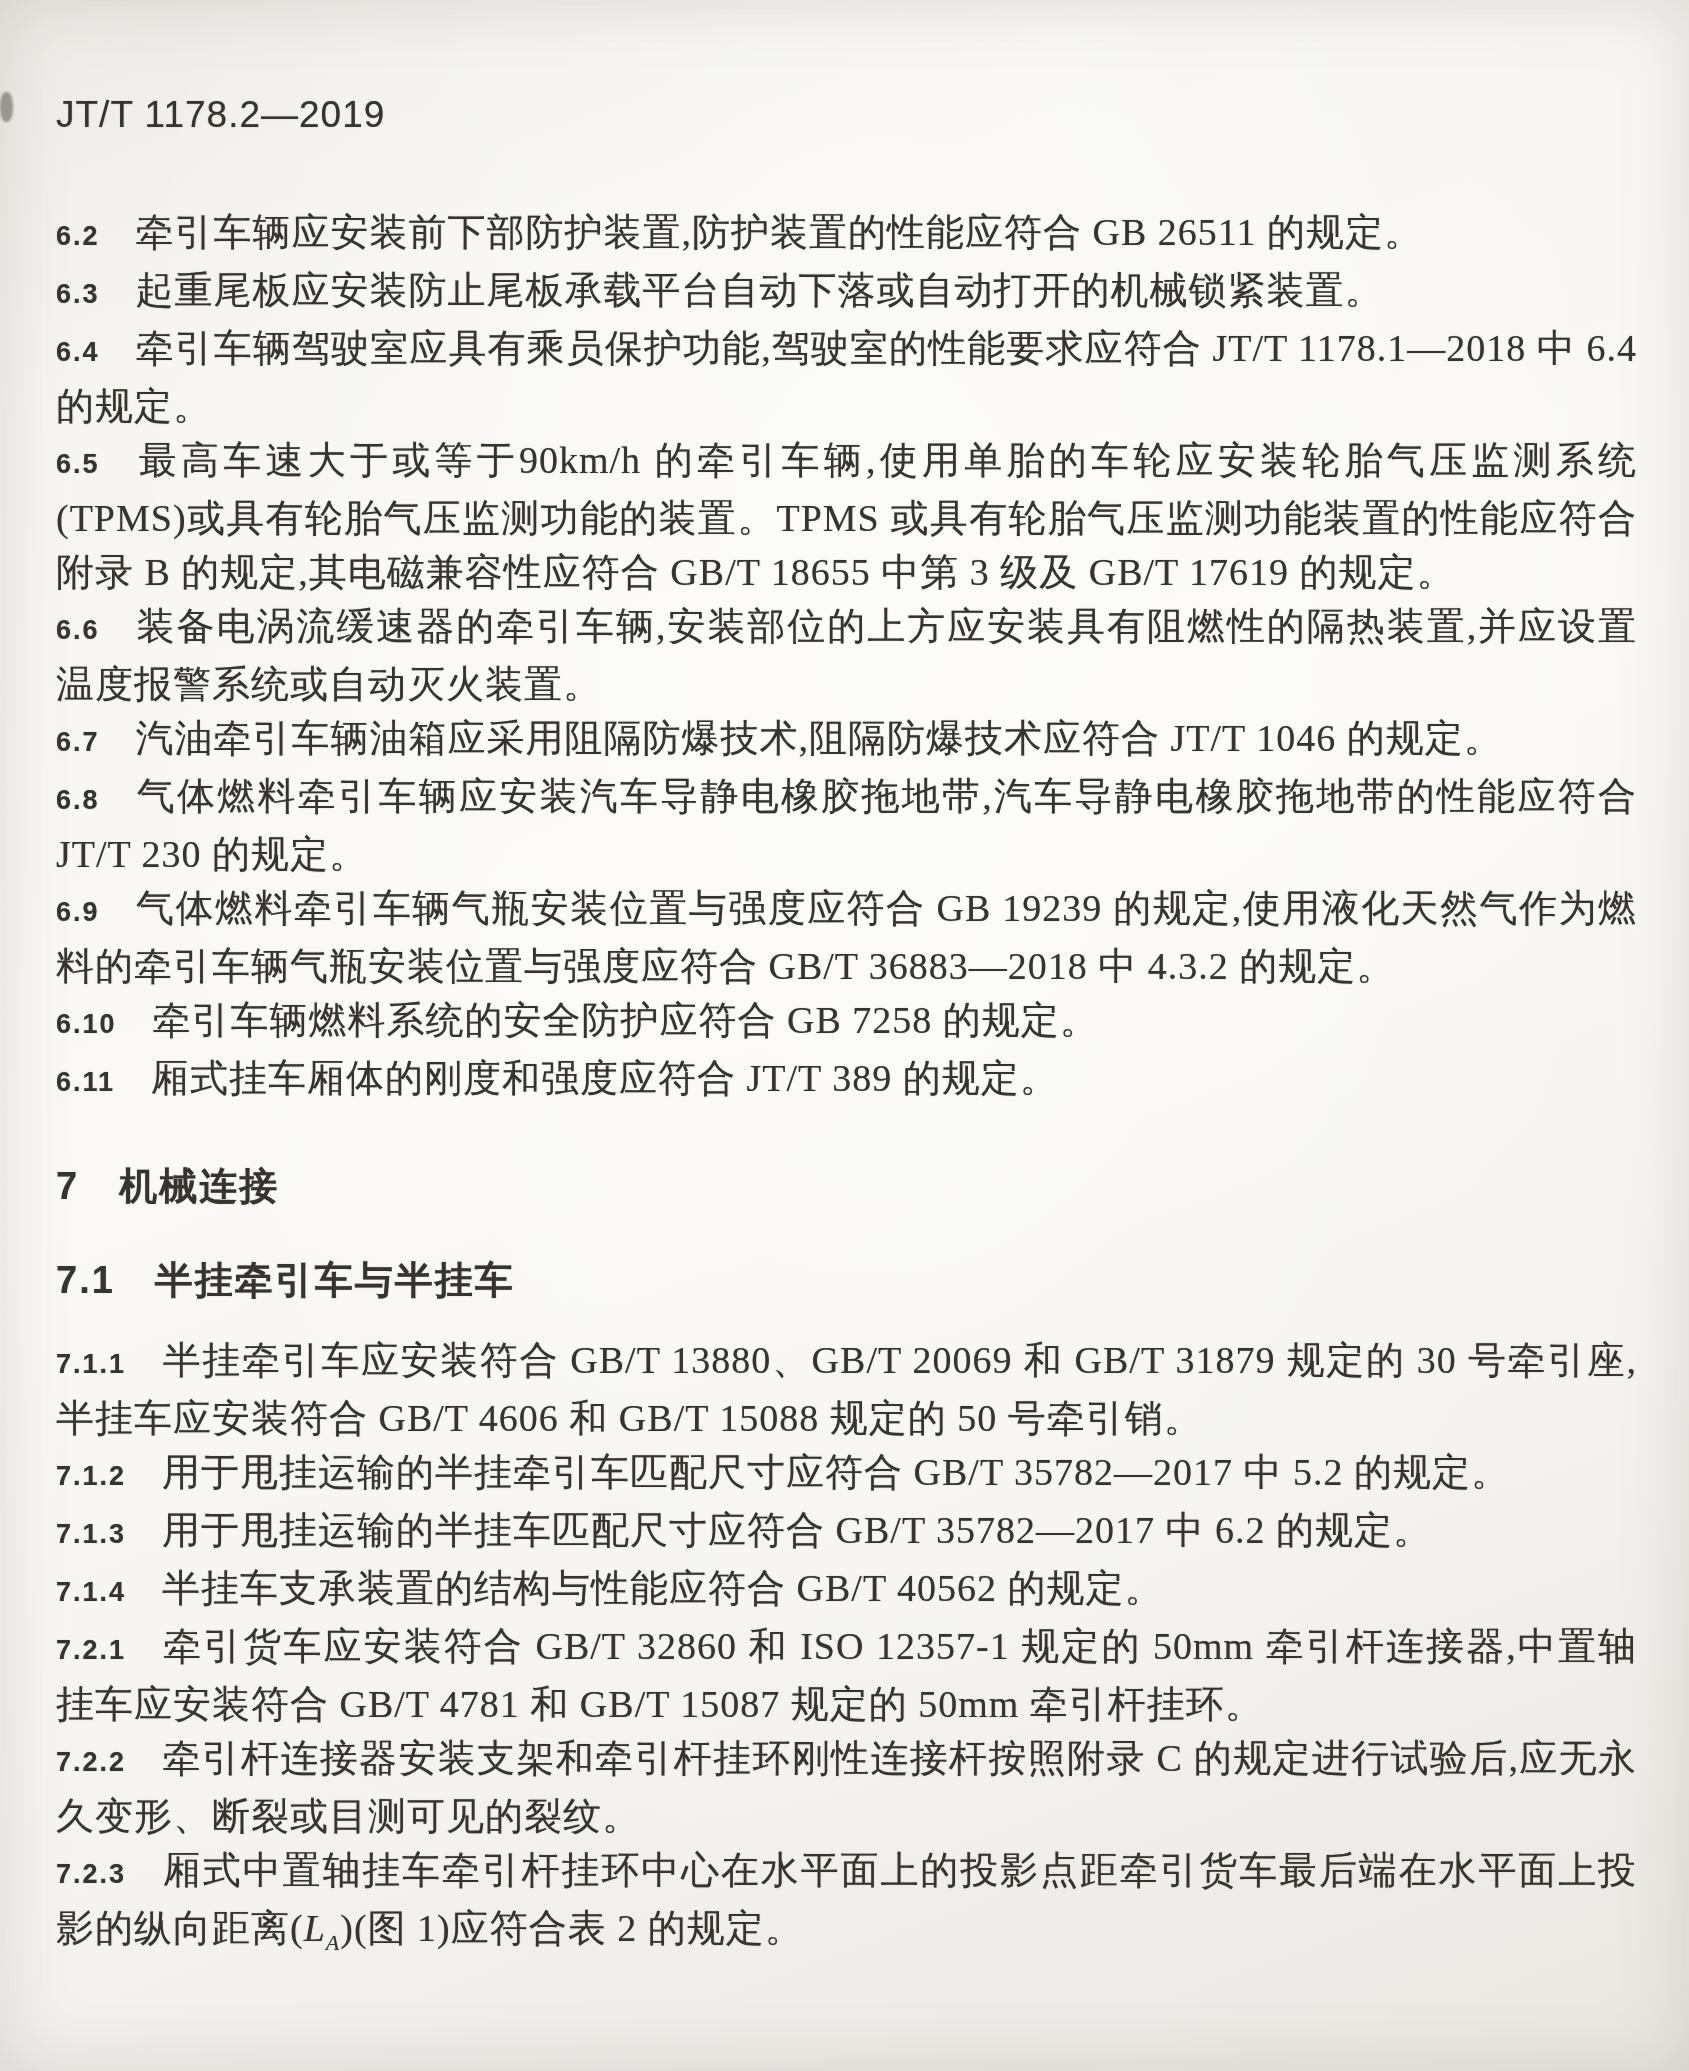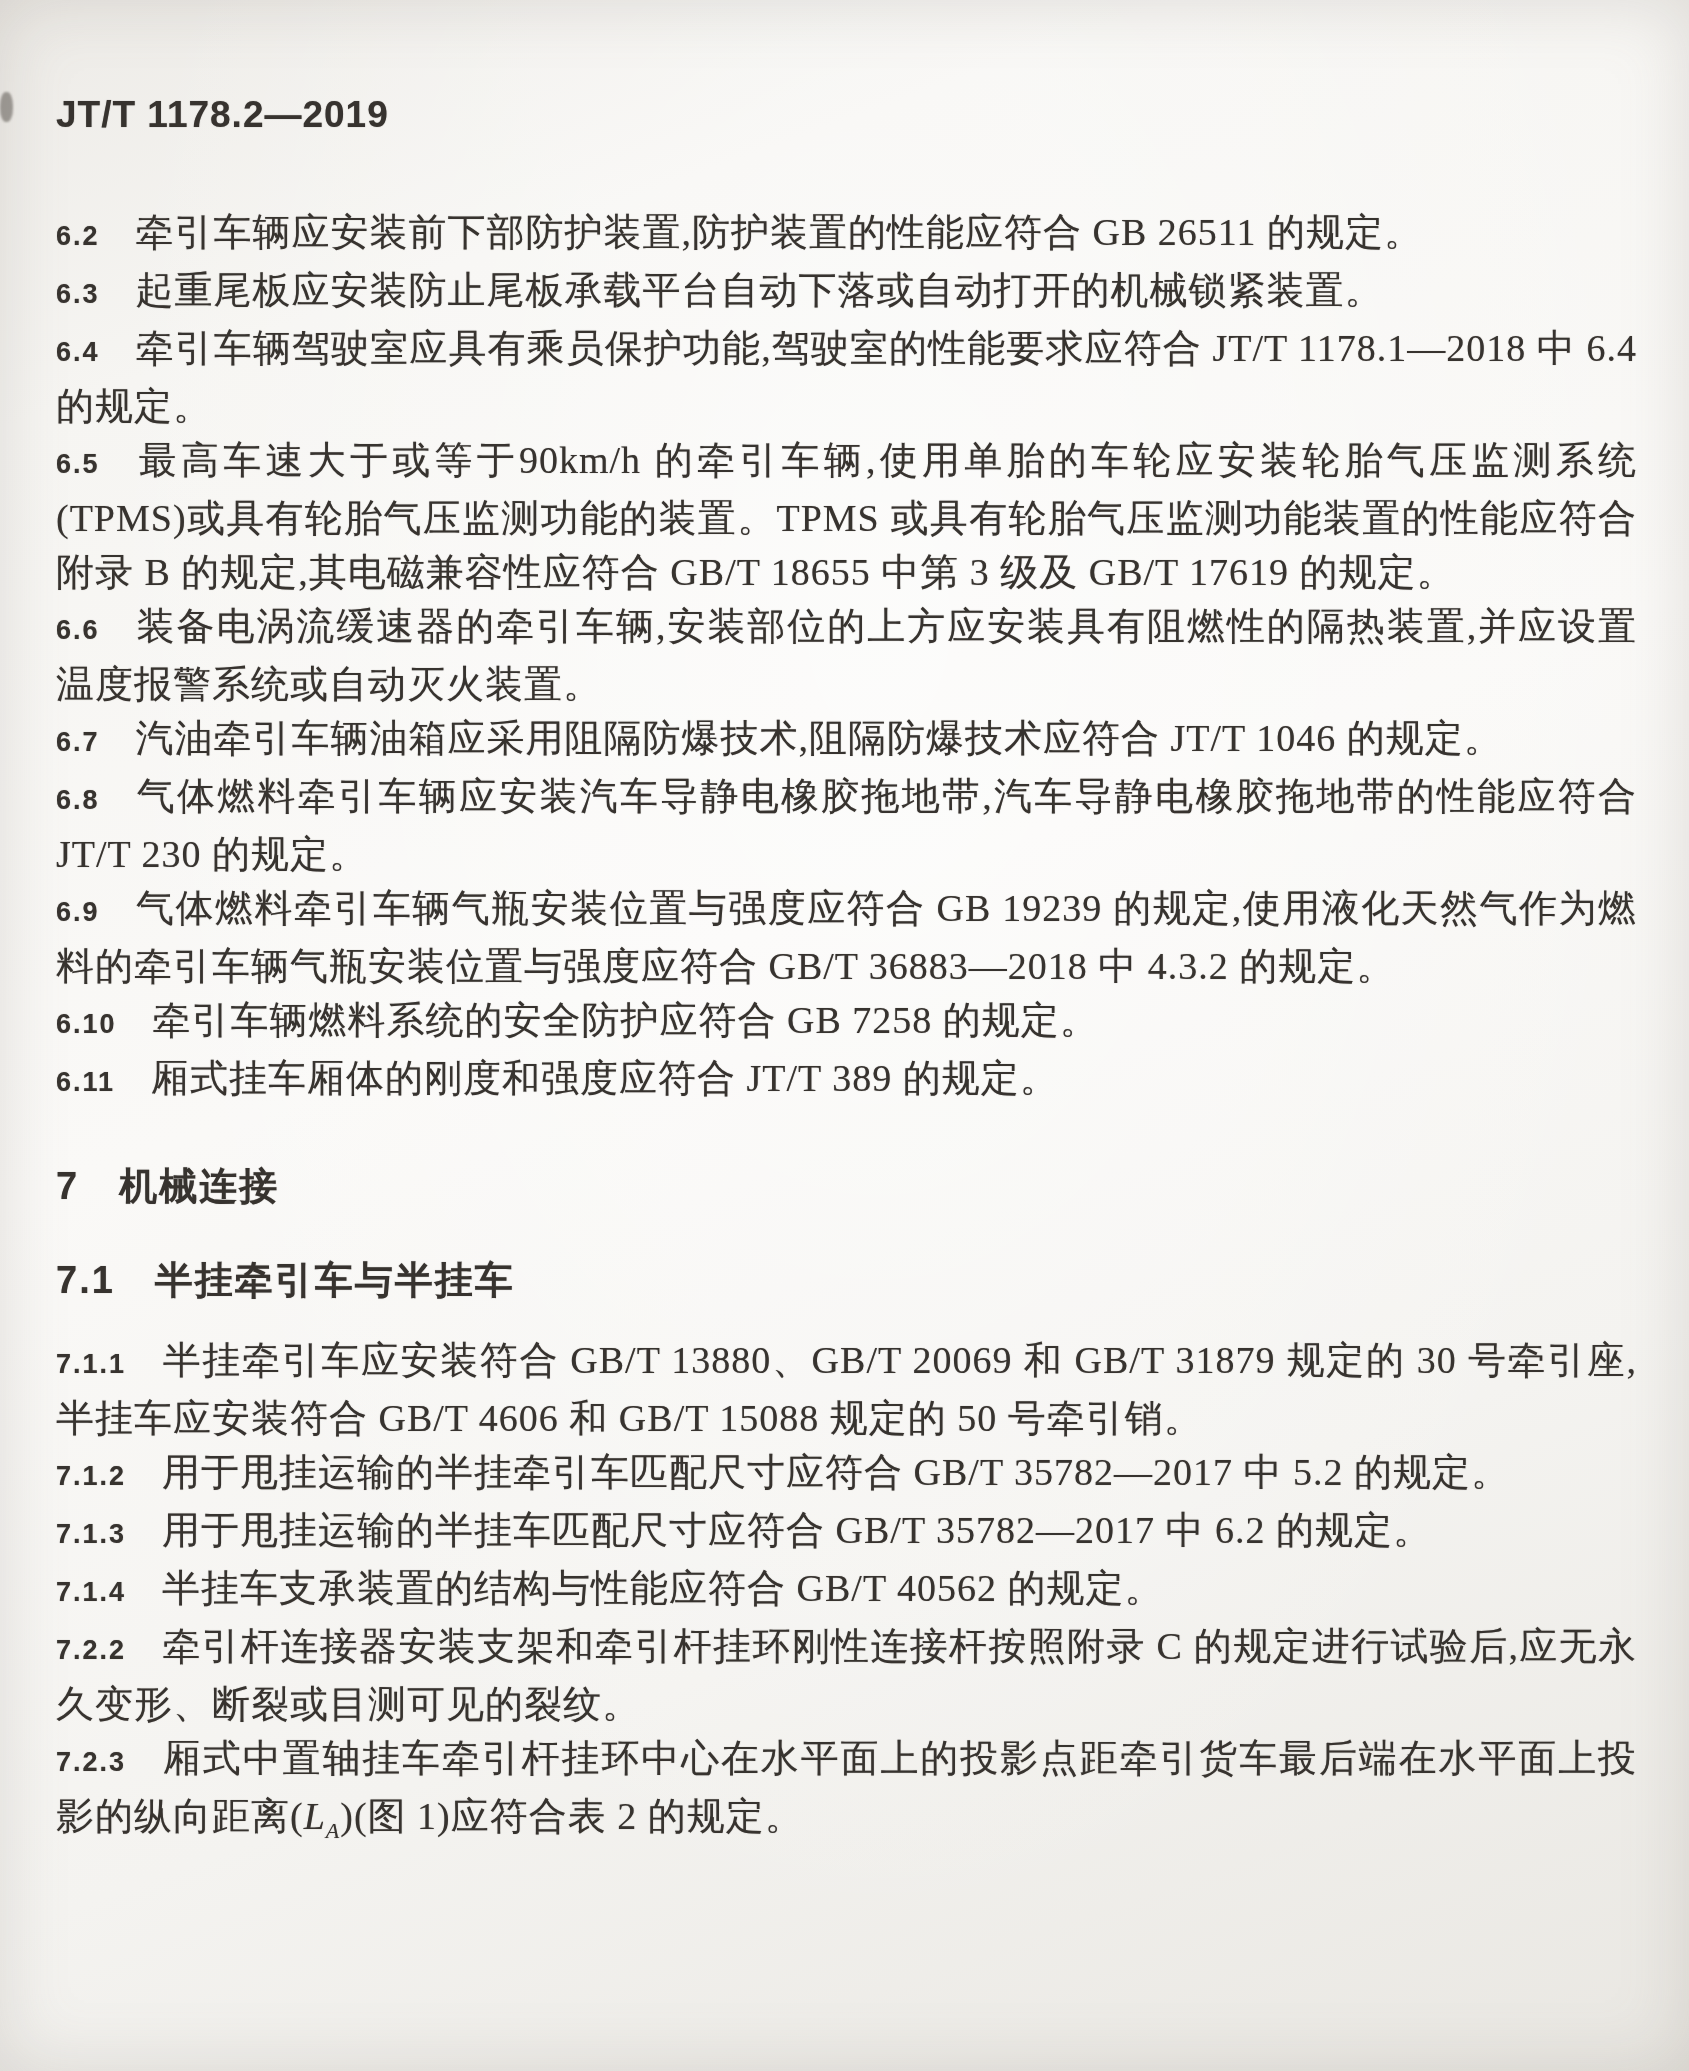--- a/index.html
+++ b/index.html
@@ -17,21 +17,21 @@
     color:#37332f;
     font-family:"Liberation Serif","DejaVu Serif",serif;
   }
   .scan-smudge{
     position:absolute;left:0;top:92px;width:13px;height:30px;
     background:#504b45;border-radius:45%;opacity:.5;filter:blur(1px);
   }
   .doc-header{margin:0 0 56px 0;line-height:54px;}
   .std-no{
     font-family:"Liberation Sans","DejaVu Sans",sans-serif;
-    font-weight:700;font-size:37px;letter-spacing:1px;
+    font-weight:400;font-size:37px;letter-spacing:1px;
     text-shadow:0 0 1px rgba(50,45,40,.5);
     text-align:right;
   }
   .clause{
     margin:0;
     font-size:38px;
     line-height:54px;
     text-align:justify;
     letter-spacing:1px;
     text-shadow:0 0 1px rgba(50,45,40,.45);
@@ -93,19 +93,20 @@
 
     <p class="clause"><span class="num">7.1.1</span><span class="txt">半挂牵引车应安装符合 GB/T 13880、GB/T 20069 和 GB/T 31879 规定的 30 号牵引座,半挂车应安装符合 GB/T 4606 和 GB/T 15088 规定的 50 号牵引销。</span></p>
 
     <p class="clause"><span class="num">7.1.2</span><span class="txt">用于甩挂运输的半挂牵引车匹配尺寸应符合 GB/T 35782—2017 中 5.2 的规定。</span></p>
 
     <p class="clause"><span class="num">7.1.3</span><span class="txt">用于甩挂运输的半挂车匹配尺寸应符合 GB/T 35782—2017 中 6.2 的规定。</span></p>
 
     <p class="clause"><span class="num">7.1.4</span><span class="txt">半挂车支承装置的结构与性能应符合 GB/T 40562 的规定。</span></p>
 
 
+    <p class="clause"><span class="num">7.2.1</span><span class="txt">牵引货车应安装符合 GB/T 32860 和 ISO 12357-1 规定的 50mm 牵引杆连接器,中置轴挂车应安装符合 GB/T 4781 和 GB/T 15087 规定的 50mm 牵引杆挂环。</span></p>
 
     <p class="clause"><span class="num">7.2.2</span><span class="txt">牵引杆连接器安装支架和牵引杆挂环刚性连接杆按照附录 C 的规定进行试验后,应无永久变形、断裂或目测可见的裂纹。</span></p>
 
     <p class="clause"><span class="num">7.2.3</span><span class="txt">厢式中置轴挂车牵引杆挂环中心在水平面上的投影点距牵引货车最后端在水平面上投影的纵向距离(</span><span class="var">L</span><sub class="var-sub">A</sub><span class="txt">)(图 1)应符合表 2 的规定。</span></p>
 
   </main>
 </div>
 
 </body></html>

